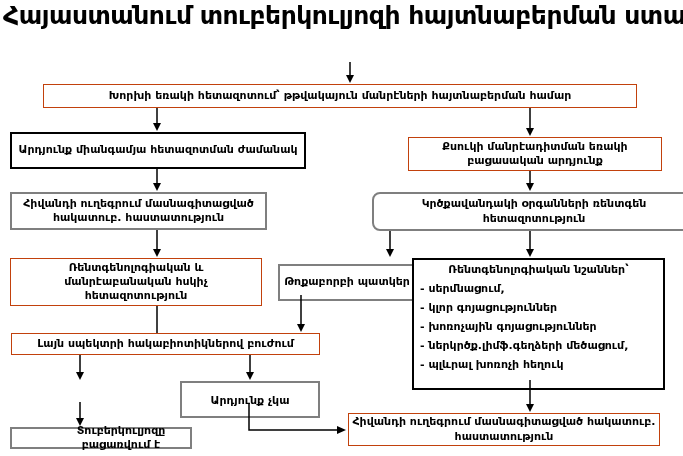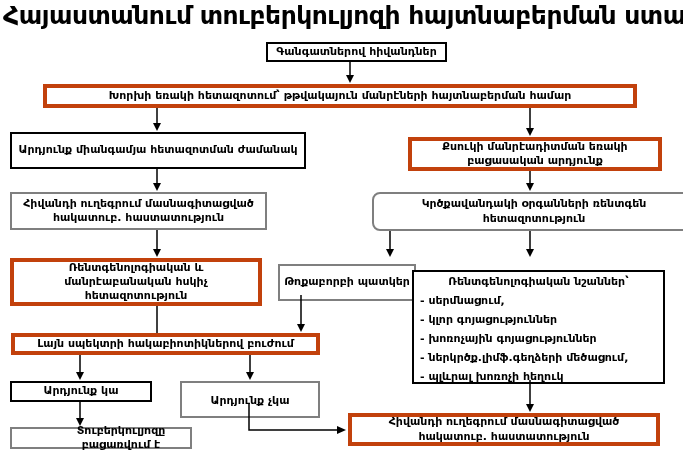--- a/index.html
+++ b/index.html
@@ -19,69 +19,67 @@
   .box{
     position:absolute;
     box-sizing:border-box;
     background:#ffffff;
     display:flex;align-items:center;justify-content:center;
     text-align:center;
     font-size:11px;font-weight:bold;line-height:1.3;
     padding:1px 3px;
   }
   .bk2{border:2px solid #000000;}
-  .bk1{border:4px solid #c2410c;}
+  .bk1{border:1px solid #c2410c;}
   .bg2{border:2px solid #7f7f7f;}
   .top-align{align-items:flex-start;padding-top:11px;}
   .lines{display:flex;flex-direction:column;justify-content:center;}
   #box-xray-signs{
     flex-direction:column;align-items:stretch;justify-content:flex-start;
     padding:3px 6px 0 6px;
   }
   #box-xray-signs .sign-title{text-align:center;margin-bottom:2px;}
   #box-xray-signs .sign-item{text-align:left;line-height:19px;}
   #connectors{position:absolute;left:0;top:0;pointer-events:none;}
 </style>
 </head>
 <body>
 
 <div id="canvas">
 
   <div id="title">Հայաստանում տուբերկուլյոզի հայտնաբերման ստանդարտ</div>
 
-  <div class="box bk2" style="left:266px;top:42px;width:181px;height:20px;">Գանգատներով հիվանդներ</div>
 
   <div class="box bk1" style="left:43px;top:84px;width:594px;height:24px;">Խորխի եռակի հետազոտում՝ թթվակայուն մանրէների հայտնաբերման համար</div>
 
   <div class="box bk2 lines" style="left:10px;top:132px;width:296px;height:37px;">
     <div>Արդյունք միանգամյա հետազոտման ժամանակ</div>
   </div>
 
   <div class="box bg2" style="left:10px;top:192px;width:257px;height:38px;">Հիվանդի ուղեգրում մասնագիտացված հակատուբ. հաստատություն</div>
 
   <div class="box bk1" style="left:10px;top:258px;width:252px;height:48px;">Ռենտգենոլոգիական և մանրէաբանական հսկիչ հետազոտություն</div>
 
   <div class="box bk1" style="left:408px;top:137px;width:254px;height:34px;">Քսուկի մանրէադիտման եռակի բացասական արդյունք</div>
 
   <div class="box bg2" style="left:372px;top:192px;width:324px;height:39px;border-radius:8px;">Կրծքավանդակի օրգանների ռենտգեն հետազոտություն</div>
 
   <div class="box bg2" style="left:278px;top:264px;width:138px;height:37px;">Թոքաբորբի պատկեր</div>
 
-  <div class="box bk2" id="box-xray-signs" style="left:412px;top:258px;width:253px;height:114px;margin-top:12px;">
+  <div class="box bk2" id="box-xray-signs" style="left:412px;top:258px;width:253px;height:132px;">
     <div class="sign-title">Ռենտգենոլոգիական նշաններ՝</div>
     <div class="sign-item">- սերմնացում,</div>
     <div class="sign-item">- կլոր գոյացություններ</div>
     <div class="sign-item">- խոռոչային գոյացություններ</div>
     <div class="sign-item">- ներկրծք.լիմֆ.գեղձերի մեծացում,</div>
     <div class="sign-item">- պլևրալ խոռոչի հեղուկ</div>
   </div>
 
   <div class="box bk1" style="left:11px;top:333px;width:309px;height:22px;">Լայն սպեկտրի հակաբիոտիկներով բուժում</div>
 
-  <div class="box bk2" style="left:10px;top:381px;width:142px;height:21px;">Արդյունք կա</div>
 
   <div class="box bg2 top-align" style="left:180px;top:381px;width:140px;height:37px;">Արդյունք չկա</div>
 
   <div class="box bg2" style="left:10px;top:427px;width:182px;height:22px;padding-left:43px;">Տուբերկուլյոզը բացառվում է</div>
 
   <div class="box bk1" style="left:348px;top:413px;width:312px;height:33px;">Հիվանդի ուղեգրում մասնագիտացված հակատուբ. հաստատություն</div>
 
   <svg id="connectors" width="683" height="456" viewBox="0 0 683 456">
     <g stroke="#000000" stroke-width="1.5" fill="#000000">
 

